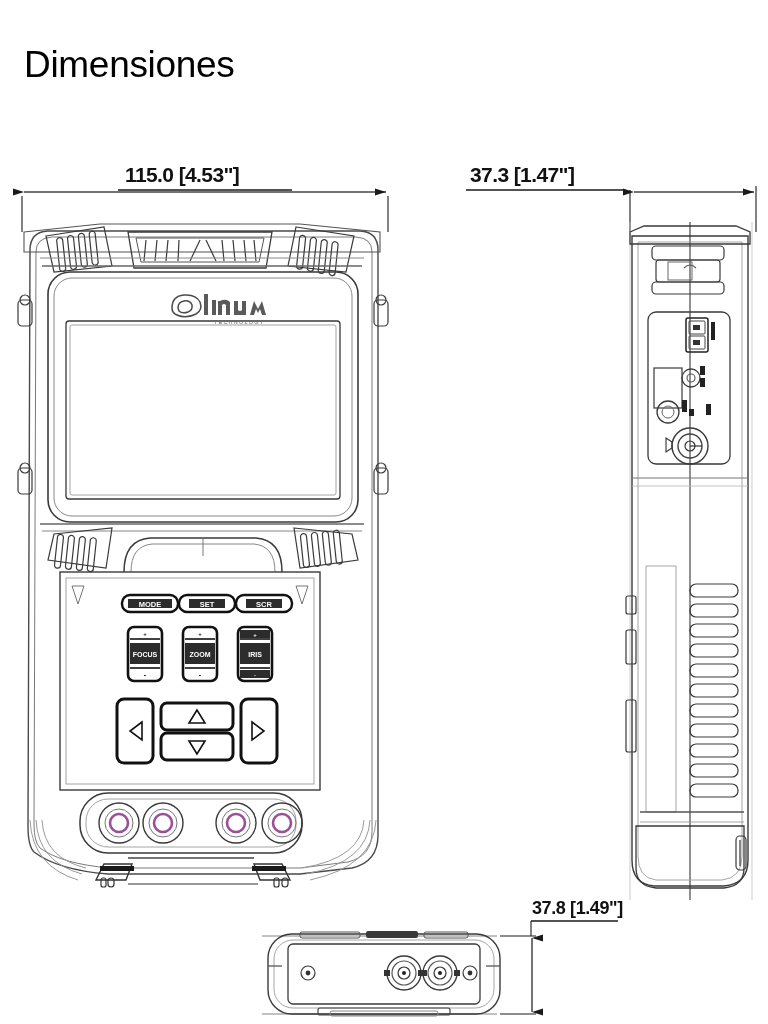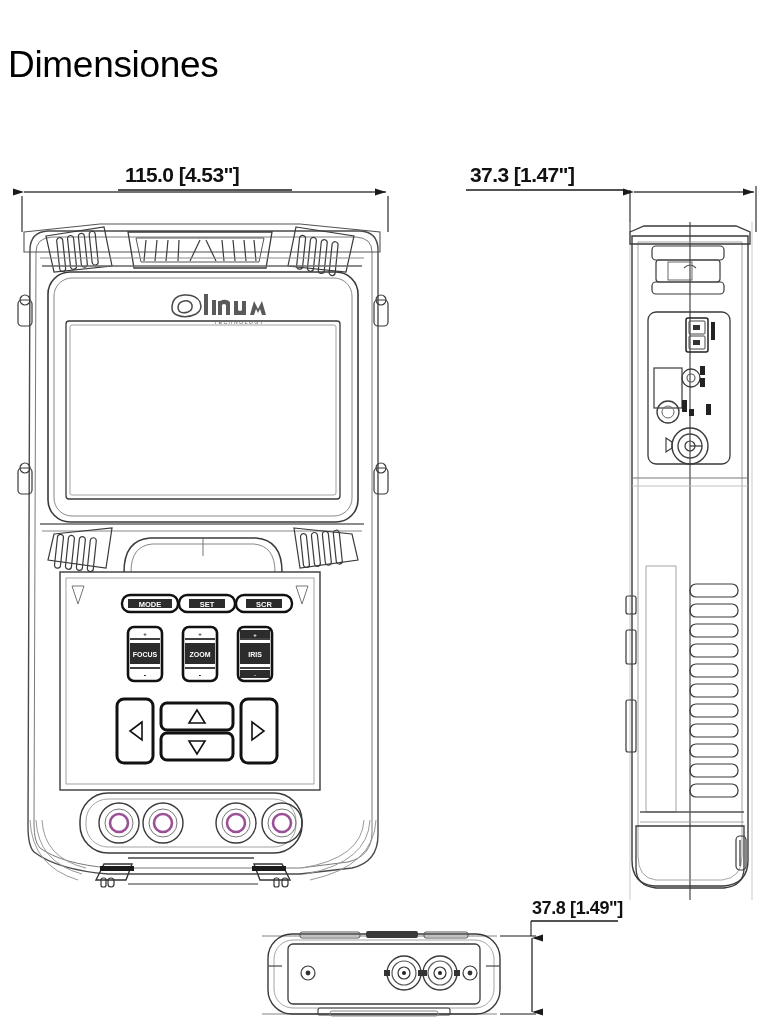--- a/index.html
+++ b/index.html
@@ -9,21 +9,21 @@
     font-family:"Liberation Sans", sans-serif;
     color:#000;
     position:relative;
     overflow:hidden;
   }
   #stage{position:relative;width:768px;height:1024px;}
 
   
   .page-title{
     position:absolute;
-    left:8px; top:46px;
+    left:24px; top:46px;
     font-size:37px;
     font-weight:400;
     letter-spacing:-0.3px;
     color:#000;
     line-height:1;
     white-space:nowrap;
   }
 
   
   .dim-label{

